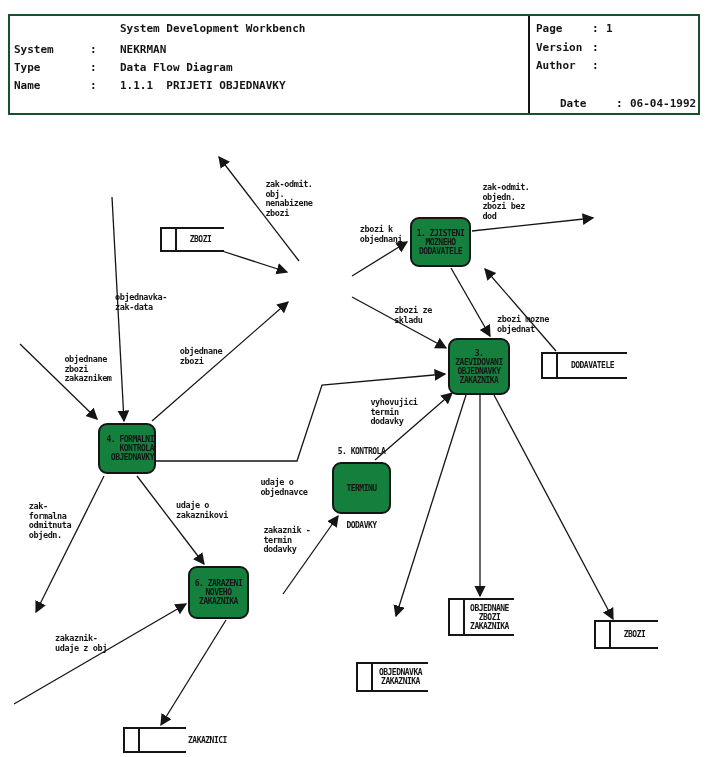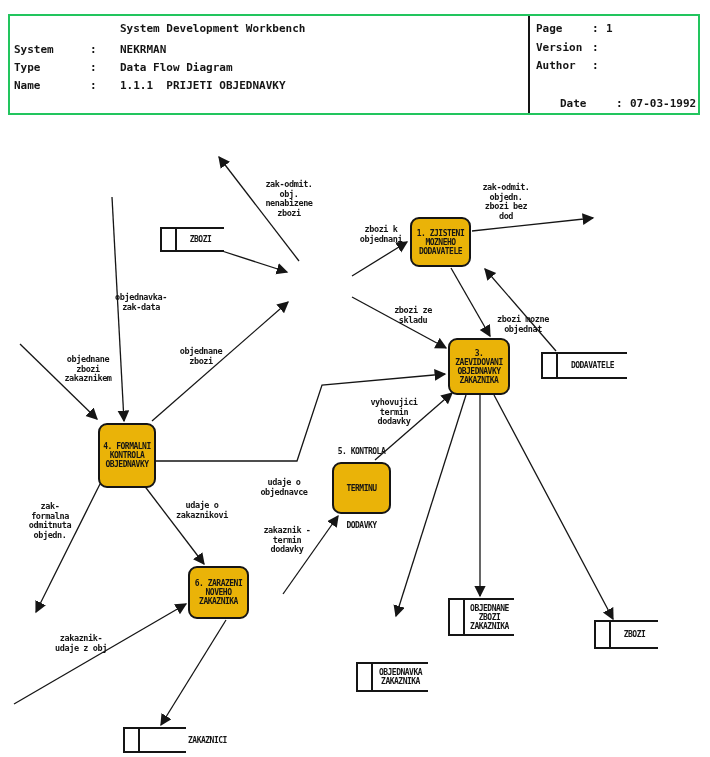--- a/index.html
+++ b/index.html
@@ -1,39 +1,39 @@
 <!DOCTYPE html>
 <html><head>
 <meta charset="utf-8">
 <style>
   html,body{margin:0;padding:0;background:#ffffff;}
   body{width:710px;height:757px;position:relative;overflow:hidden;
        font-family:"DejaVu Sans Mono", monospace;color:#151515;}
   
   #header-box{position:absolute;left:8px;top:14px;width:688px;height:97px;
-              border:2px solid #22c55e;}
+              border:2px solid #14532d;}
   #header-divider{position:absolute;left:518px;top:0;bottom:0;width:2px;background:#151515;}
   .hrow{position:absolute;font-size:11px;font-weight:bold;white-space:pre;}
   .hlabel{display:inline-block;}
   
   #diagram{position:absolute;left:0;top:0;width:710px;height:757px;}
   #flow-svg{position:absolute;left:0;top:0;}
-  .process{position:absolute;border:2px solid #151515;border-radius:9px;background:#eab308;
+  .process{position:absolute;border:2px solid #151515;border-radius:9px;background:#15803d;
            display:flex;flex-direction:column;justify-content:center;align-items:center;
            font-size:8px;font-weight:bold;line-height:9px;text-align:center;
            letter-spacing:-0.5px;box-sizing:border-box;}
   .store{position:absolute;border-top:2px solid #151515;border-bottom:2px solid #151515;
          border-left:2px solid #151515;background:#ffffff;box-sizing:border-box;
          display:flex;align-items:center;}
   .store-cell{position:absolute;left:0;top:0;bottom:0;width:13px;
               border-right:2px solid #151515;}
   .store-label{flex:1;margin-left:15px;text-align:center;
                font-size:8px;font-weight:bold;line-height:9px;letter-spacing:-0.5px;}
   .flow-label{position:absolute;transform:translate(-50%,-50%);
-              font-size:8.5px;font-weight:bold;line-height:9.5px;text-align:center;
+              font-size:8.5px;font-weight:bold;line-height:9.5px;
               letter-spacing:-0.4px;white-space:pre;}
 </style>
 </head>
 <body>
 
 <div id="diagram">
     <svg width="710" height="757" id="flow-svg">
       <defs>
         <marker id="arr" markerWidth="10" markerHeight="10" refX="8" refY="4.5" orient="auto">
           <path d="M0,0 L9,4.5 L0,9 z" fill="#151515"></path>
@@ -64,21 +64,21 @@
       <div>1. ZJISTENI</div>
       <div>MOZNEHO</div>
       <div>DODAVATELE</div>
     </div>
     <div class="process" style="left: 448px; top: 338px; width: 62px; height: 57px;">
       <div>3.</div>
       <div>ZAEVIDOVANI</div>
       <div>OBJEDNAVKY</div>
       <div>ZAKAZNIKA</div>
     </div>
-    <div class="process" style="left: 98px; top: 423px; width: 58px; height: 65px;">
+    <div class="process" style="left: 98px; top: 423px; width: 58px; height: 51px; align-items: flex-end;">
       <div>4. FORMALNI</div>
       <div>KONTROLA</div>
       <div>OBJEDNAVKY</div>
     </div>
     <div class="process" style="left: 332px; top: 462px; width: 59px; height: 52px; gap: 28px;">
       <div>5. KONTROLA</div>
       <div>TERMINU</div>
       <div>DODAVKY</div>
     </div>
     <div class="process" style="left: 188px; top: 566px; width: 61px; height: 53px;">
@@ -151,14 +151,14 @@
   <div class="hrow" style="left:4px;top:45px;"><span class="hlabel" style="width:76px;">Type</span><span>:</span><span style="position:absolute;left:106px;text-align:center;">Data Flow Diagram</span></div>
 
   <div class="hrow" style="left:4px;top:63px;"><span class="hlabel" style="width:76px;">Name</span><span>:</span><span style="position:absolute;left:106px;">1.1.1  PRIJETI OBJEDNAVKY</span></div>
 
   <div class="hrow" style="left:526px;top:6px;"><span class="hlabel" style="width:56px;">Page</span><span>:</span><span style="position:absolute;left:70px;">1</span></div>
 
   <div class="hrow" style="left:526px;top:25px;"><span class="hlabel" style="width:56px;">Version</span><span>:</span><span style="position:absolute;left:70px;"></span></div>
 
   <div class="hrow" style="left:526px;top:43px;"><span class="hlabel" style="width:56px;">Author</span><span>:</span><span style="position:absolute;left:70px;"></span></div>
 
-  <div class="hrow" style="left:550px;top:81px;"><span class="hlabel" style="width:56px;">Date</span><span>:</span><span style="position:absolute;left:70px;">07-03-1992</span></div>
+  <div class="hrow" style="left:550px;top:81px;"><span class="hlabel" style="width:56px;">Date</span><span>:</span><span style="position:absolute;left:70px;">06-04-1992</span></div>
 </div>
 
 </body></html>

